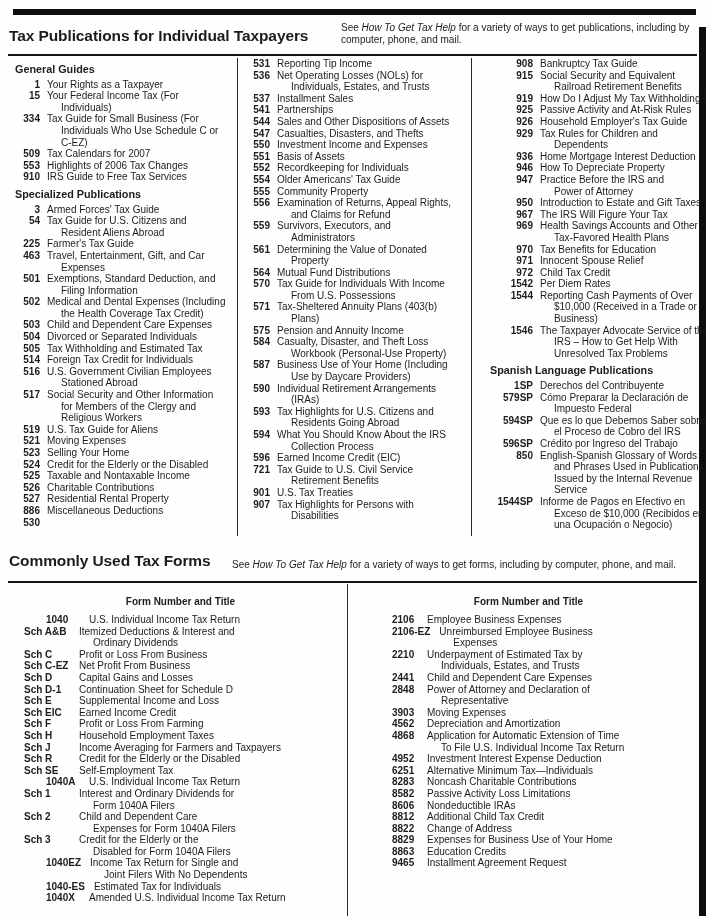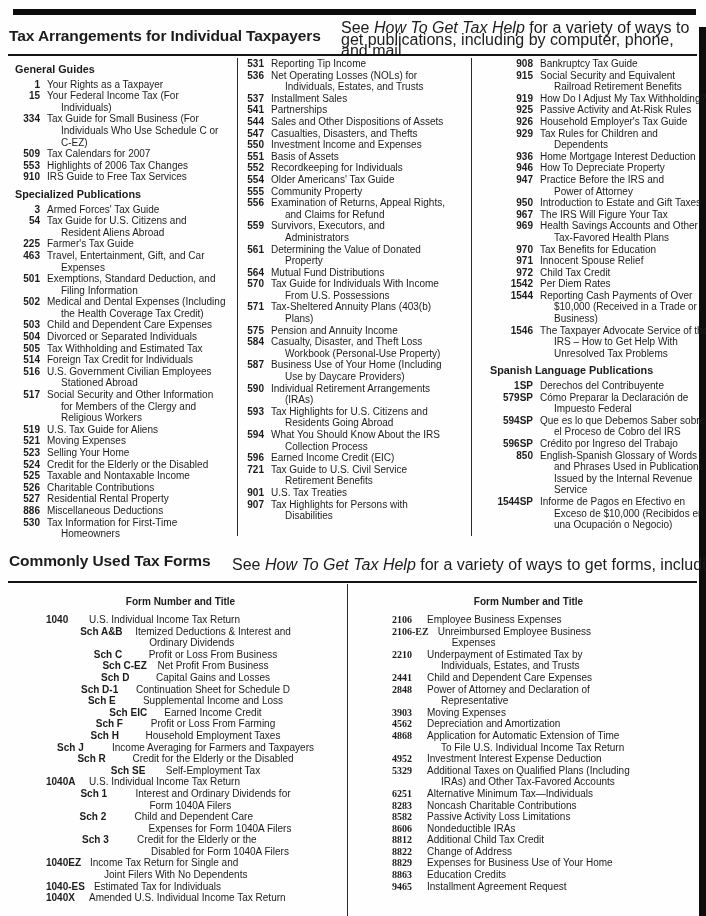--- a/index.html
+++ b/index.html
@@ -6,58 +6,58 @@
   .page{position:relative;width:706px;height:916px;background:#fefefe;overflow:hidden;
         font-family:"Liberation Sans",sans-serif;color:#1c1c1c;}
   .top-bar{position:absolute;left:13px;top:9px;width:683px;height:6px;background:#0d0d0d;}
   .right-bar{position:absolute;left:699px;top:27px;width:7px;height:889px;background:#0d0d0d;}
   .rule{position:absolute;left:8px;width:689px;height:2px;background:#141414;}
   .rule1{top:54px;}
   .rule2{top:581px;}
   .sec-title{position:absolute;font-size:15.5px;font-weight:bold;letter-spacing:-0.1px;white-space:nowrap;}
   .pub-title{left:9px;top:27px;}
   .forms-title{left:9px;top:552px;}
-  .note{font-size:16px;line-height:11.6px;}
+  .note{font-size:10px;line-height:11.6px;}
   .pub-note{position:absolute;left:341px;top:22px;width:356px;}
   .forms-note{position:absolute;left:232px;top:559px;white-space:nowrap;}
   .note i{font-style:italic;}
 
   .pub-cols{position:absolute;left:8px;top:58px;width:689px;height:478px;display:flex;}
   .pcol{box-sizing:border-box;}
   .pcol1{width:229px;padding-left:6px;}
-  .pcol2{width:234px;border-left:1px solid #2a2a2a;padding-left:0;}
+  .pcol2{width:234px;border-left:1px solid #2a2a2a;padding-left:6px;}
   .pcol3{width:226px;border-left:1px solid #2a2a2a;padding-left:17px;}
   .prow{display:flex;gap:7px;font-size:10px;line-height:11.6px;}
   .prow.heading{display:block;font-weight:bold;font-size:10.8px;padding:6px 0 3px 1px;}
   .pnum{flex:none;text-align:right;font-weight:bold;}
   .pcol1 .pnum,.pcol2 .pnum{width:26px;}
   .pcol3 .pnum{width:44px;}
   .ptitle{white-space:pre;padding-left:14px;text-indent:-14px;}
 
   .forms-cols{position:absolute;left:8px;top:584px;width:689px;height:332px;display:flex;}
   .fcol{box-sizing:border-box;}
   .fcol1{width:339px;padding-left:6px;}
   .fcol2{width:350px;border-left:1px solid #2a2a2a;padding-left:12px;}
   .fcol-header{text-align:center;font-weight:bold;font-size:10px;margin:12px 0 7px 0;}
   .frow{display:flex;gap:9px;font-size:10px;line-height:11.6px;margin-left:32px;}
   .fnum{flex:none;min-width:34px;font-weight:bold;white-space:nowrap;}
-  .fcol2 .fnum{min-width:26px;font-family:Liberation Serif, serif;}
-  .frow.indent{margin-left:10px;justify-content:center;}
+  .fcol2 .fnum{min-width:26px;}
+  .frow.indent{margin-left:10px;}
   .frow.indent .fnum{min-width:46px;}
   .ftitle{white-space:pre;padding-left:14px;text-indent:-14px;}
 </style>
 </head>
 <body>
 
 <div class="page">
 
   <div class="top-bar"></div>
   <div class="right-bar"></div>
 
-  <div class="sec-title pub-title">Tax Arrangements for Individual Taxpayers</div>
+  <div class="sec-title pub-title">Tax Publications for Individual Taxpayers</div>
 
   <div class="note pub-note"><span>See </span><i>How To Get Tax Help</i><span> for a variety of ways to get publications, including by computer, phone, and mail.</span></div>
 
   <div class="rule rule1"></div>
 
   <div class="pub-cols">
 
     <div class="pcol pcol1">
 
         <div class="prow heading">
@@ -232,22 +232,20 @@
 
         <div class="prow item">
 
           <div class="pnum">886</div>
           <div class="ptitle">Miscellaneous Deductions</div>
         </div>
 
         <div class="prow item">
 
           <div class="pnum">530</div>
-          <div class="ptitle">Tax Information for First-Time
-Homeowners</div>
         </div>
       </div>
 
     <div class="pcol pcol2">
 
         <div class="prow item">
 
           <div class="pnum">531</div>
           <div class="ptitle">Reporting Tip Income</div>
         </div>
@@ -756,25 +754,20 @@
             <div class="fnum">4868</div>
             <div class="ftitle">Application for Automatic Extension of Time
 To File U.S. Individual Income Tax Return</div>
           </div>
 
           <div class="frow">
             <div class="fnum">4952</div>
             <div class="ftitle">Investment Interest Expense Deduction</div>
           </div>
 
-          <div class="frow">
-            <div class="fnum">5329</div>
-            <div class="ftitle">Additional Taxes on Qualified Plans (Including
-IRAs) and Other Tax-Favored Accounts</div>
-          </div>
 
           <div class="frow">
             <div class="fnum">6251</div>
             <div class="ftitle">Alternative Minimum Tax—Individuals</div>
           </div>
 
           <div class="frow">
             <div class="fnum">8283</div>
             <div class="ftitle">Noncash Charitable Contributions</div>
           </div>

